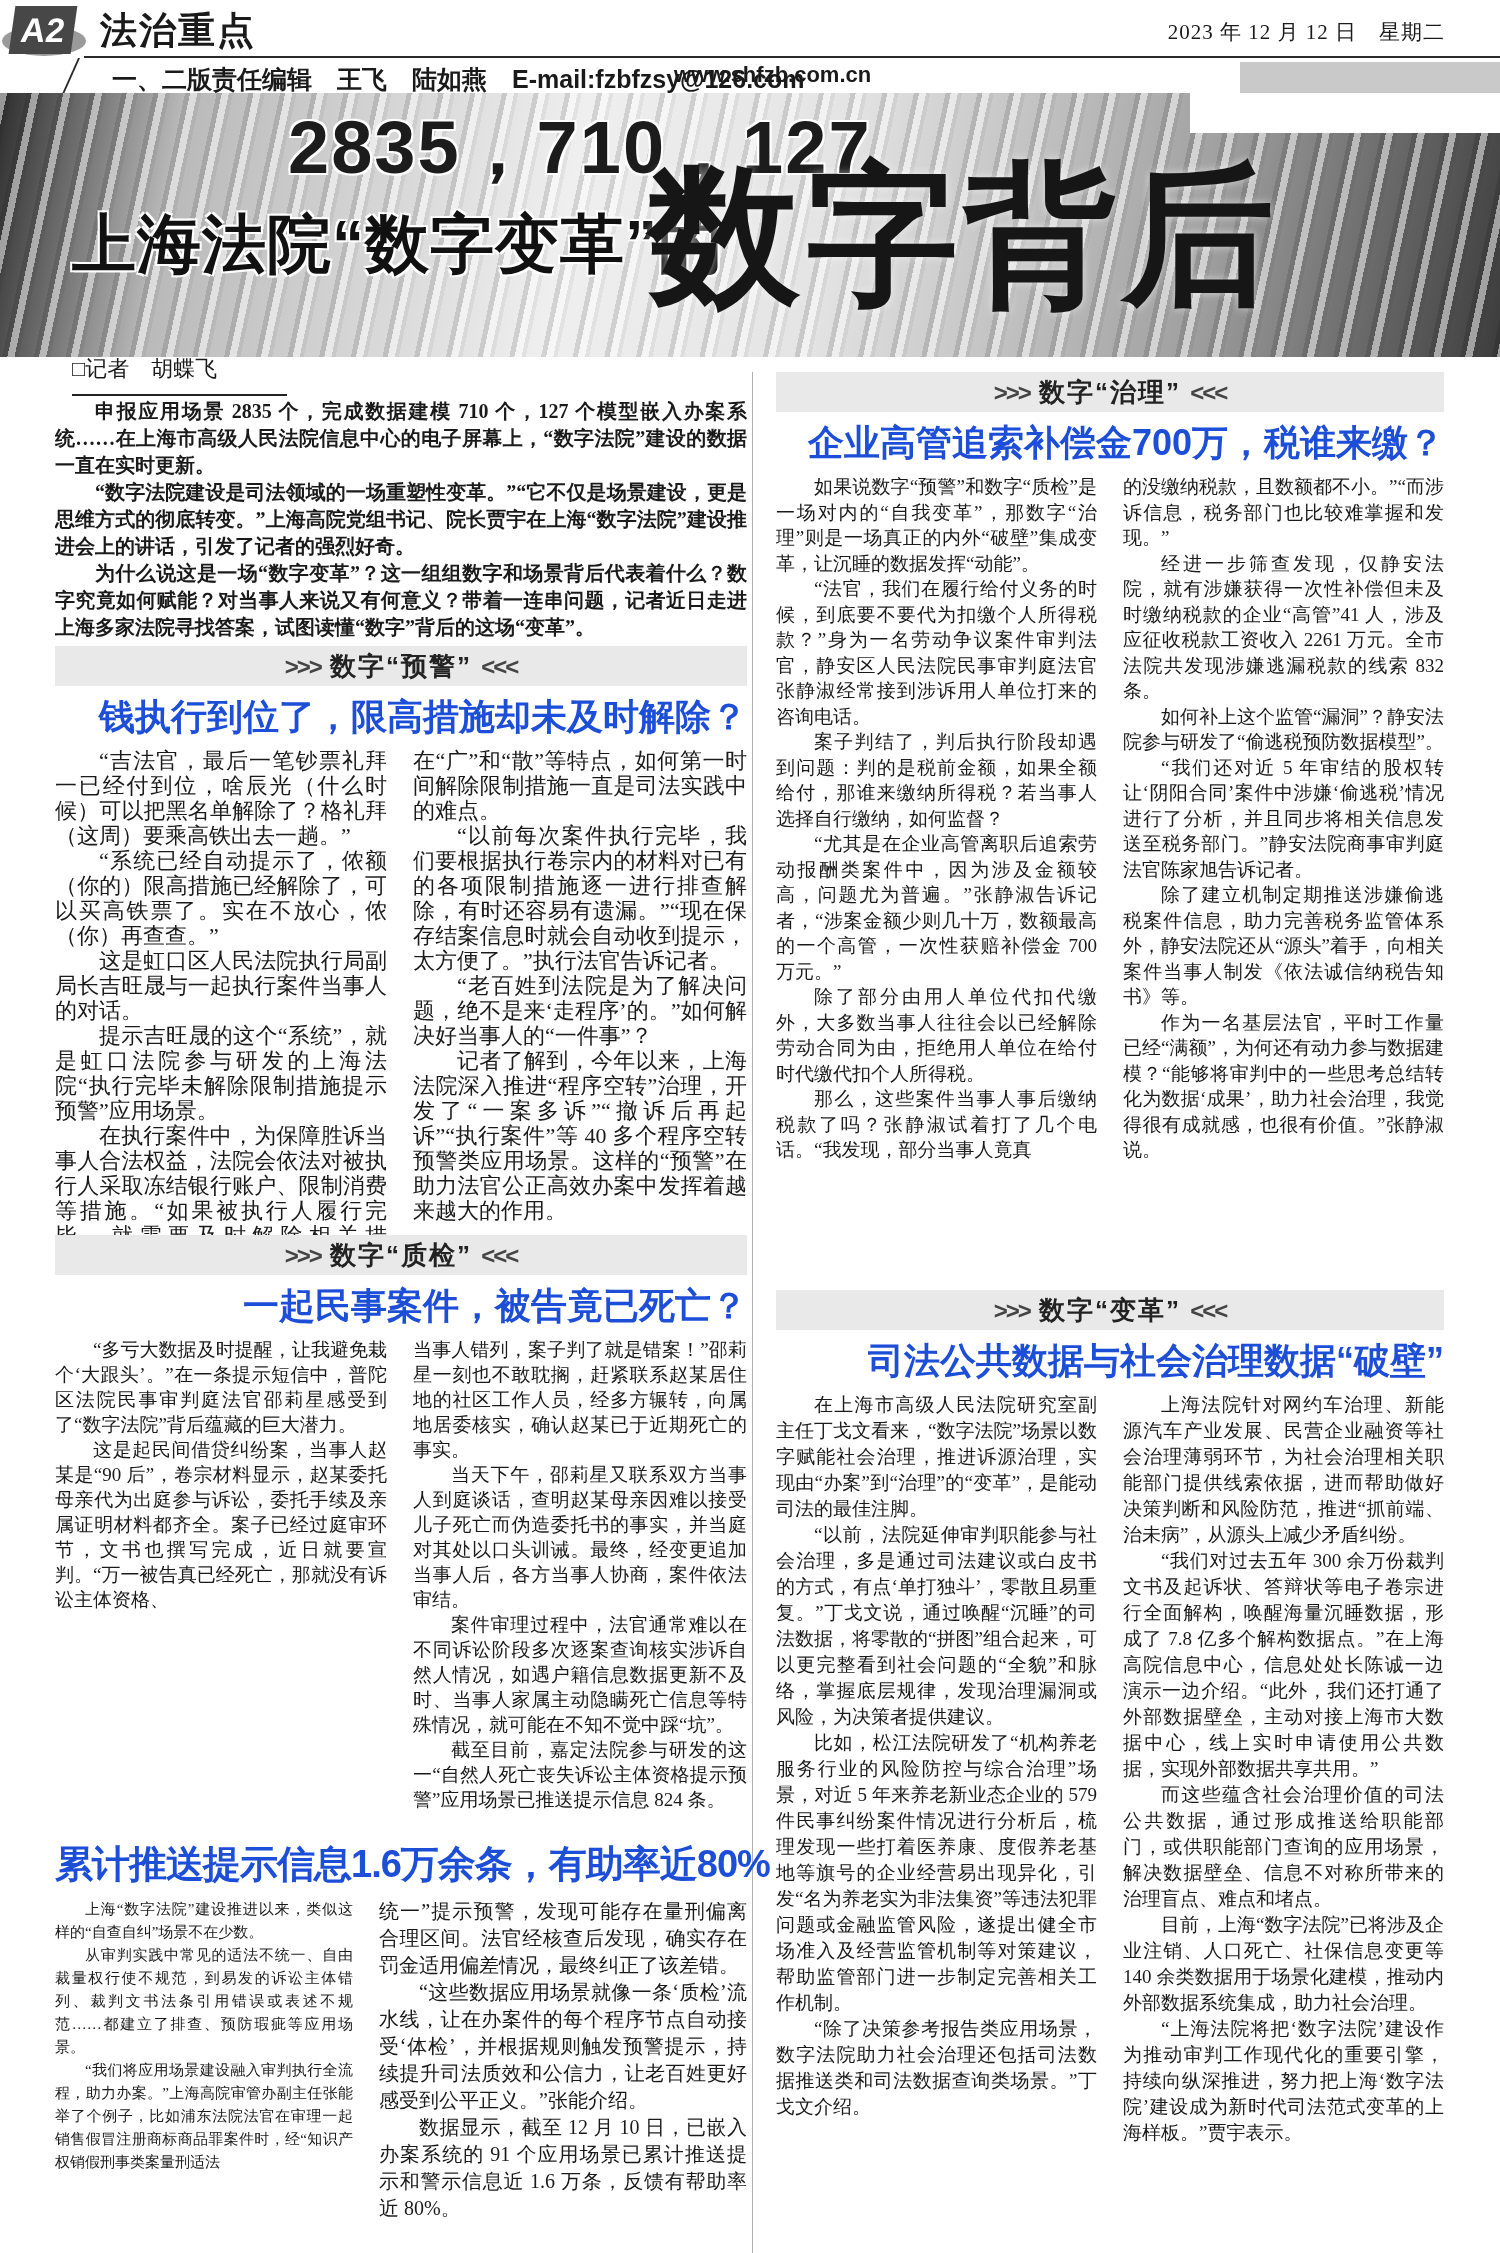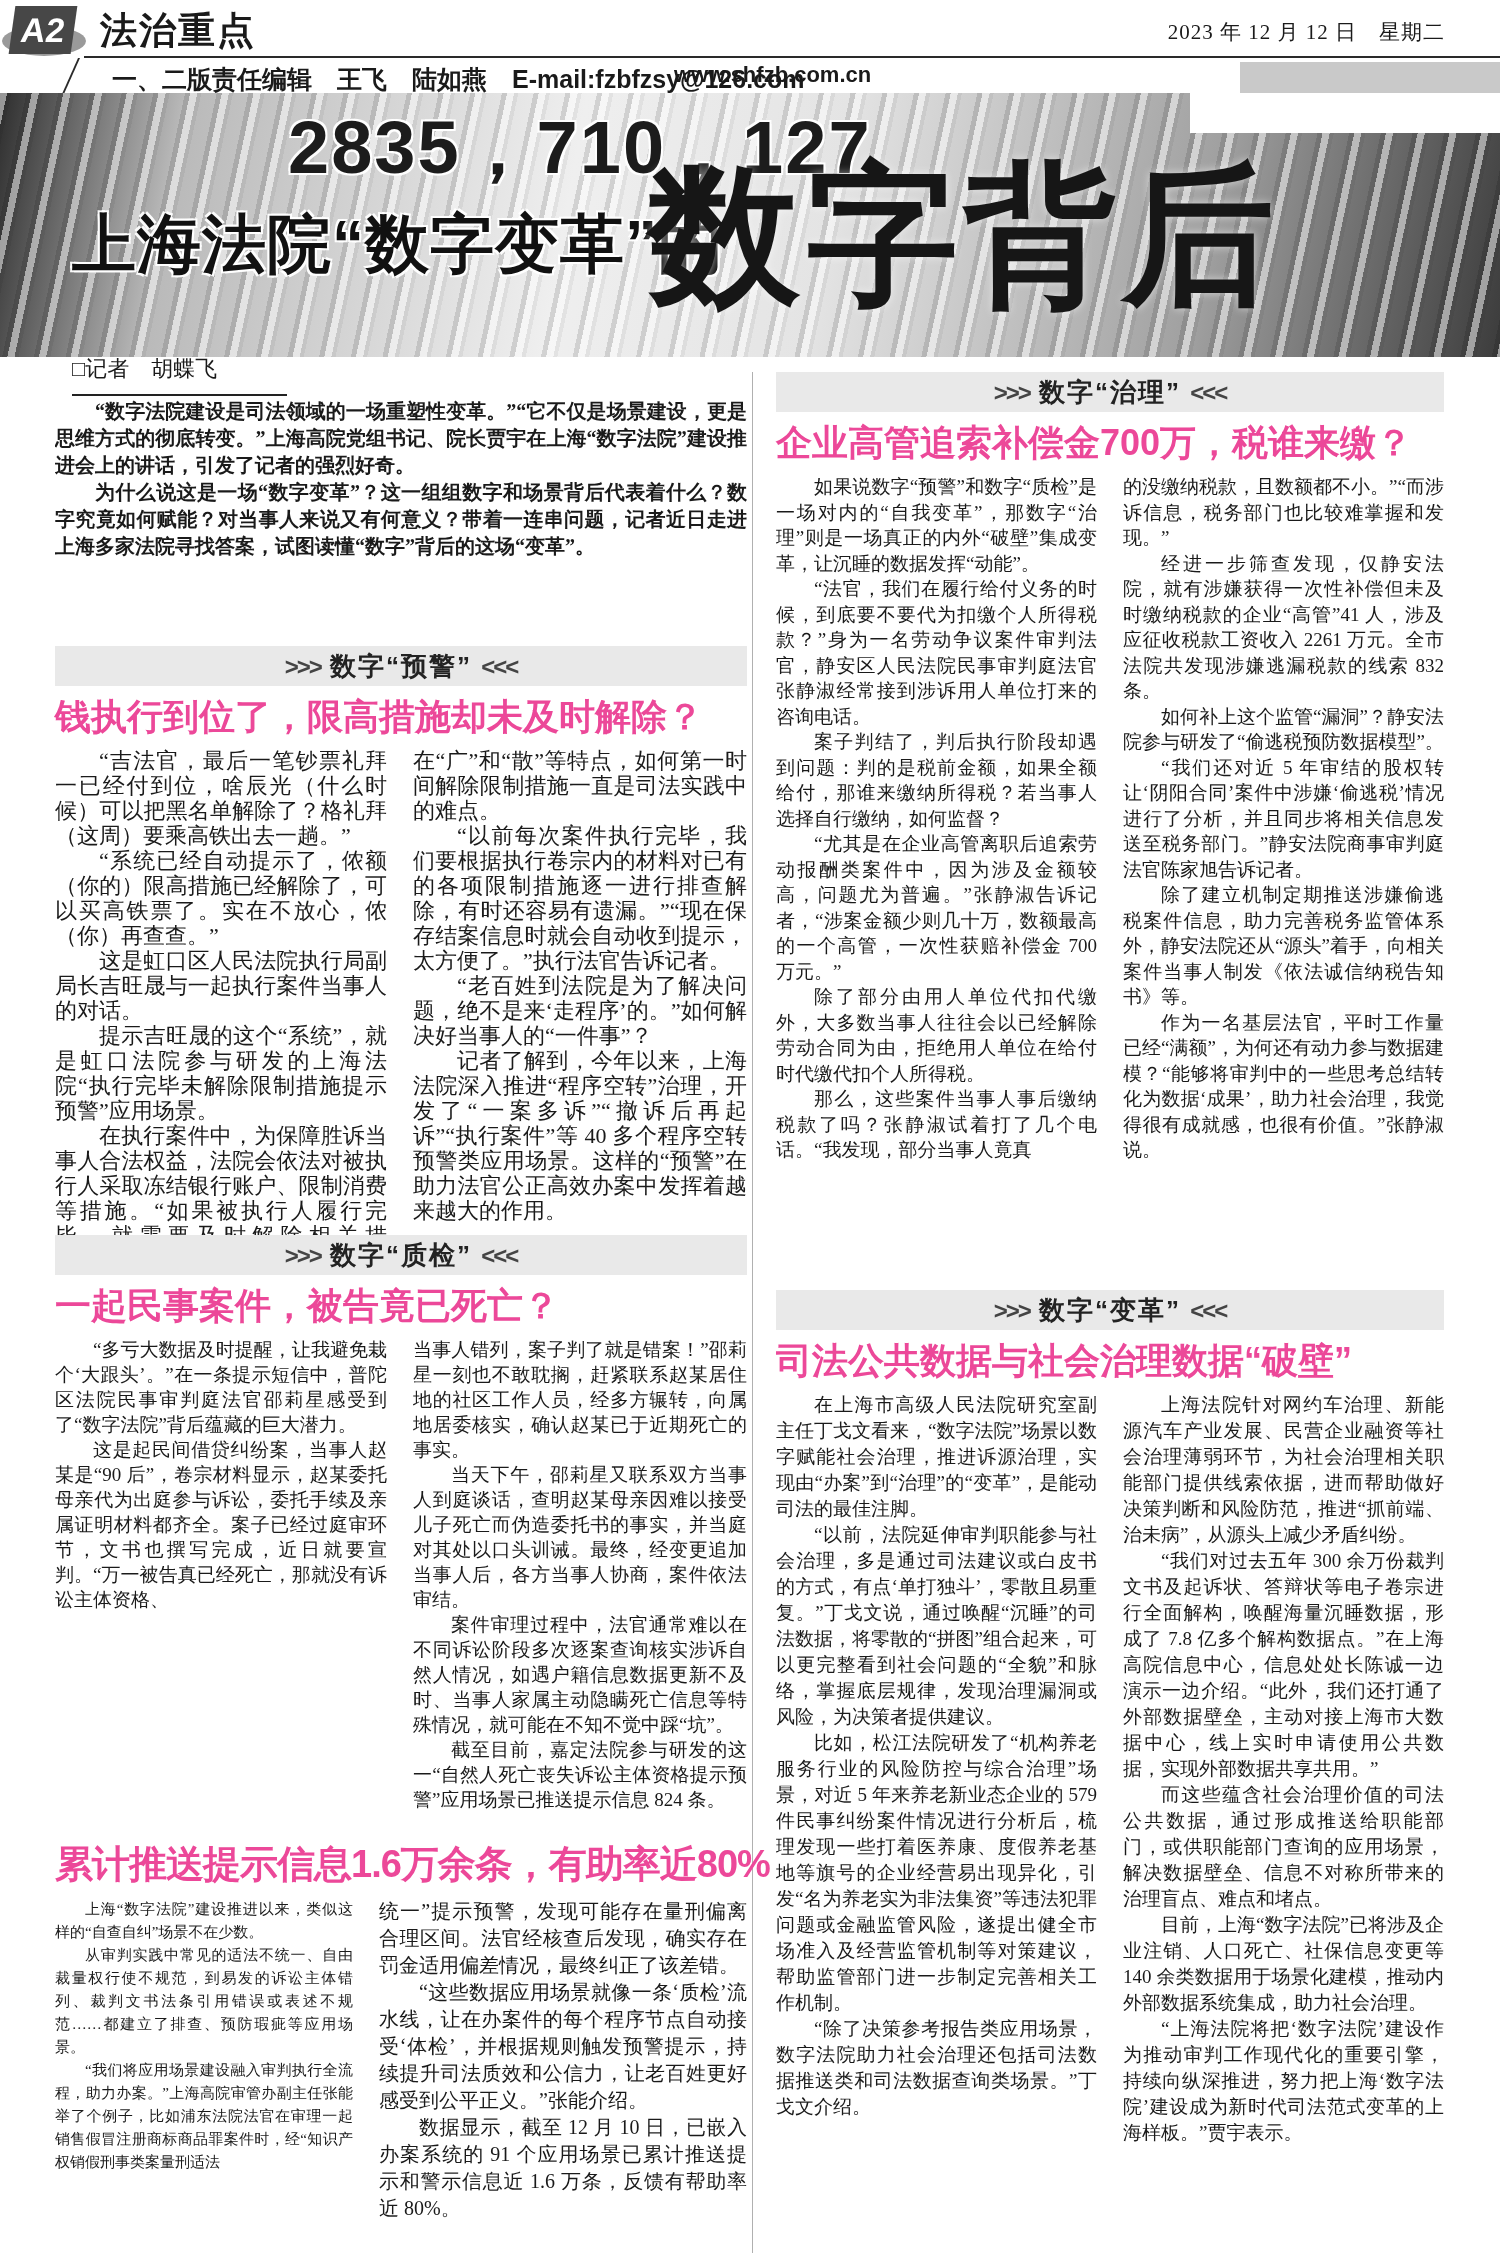--- a/index.html
+++ b/index.html
@@ -43,21 +43,21 @@
   .half-left{position:absolute;left:55px;top:398px;width:692px;}
   .half-right{position:absolute;left:776px;top:372px;width:668px;}
   .vdivider{position:absolute;left:752px;top:372px;width:1px;height:1881px;background:#b0b0b0;}
 
   .intro{font-size:20px;font-weight:bold;line-height:27px;text-align:justify;height:248px;overflow:hidden;}
   .intro p{margin:0;text-indent:2em;}
 
   .sec-band{height:40px;background:#e9e9e9;text-align:center;font-family:"Liberation Sans",sans-serif;
             font-weight:bold;font-size:26px;line-height:40px;letter-spacing:2px;color:#222;}
   .sec-band .chev{color:#444;font-size:24px;letter-spacing:-2px;}
-  h2.sec-h2{margin:7px 0 6px 0;text-align:left;font-family:"Liberation Sans",sans-serif;font-weight:900;color:#ec4899;
+  h2.sec-h2{margin:7px 0 6px 0;text-align:right;font-family:"Liberation Sans",sans-serif;font-weight:900;color:#1d4ed8;
             font-size:36px;letter-spacing:0;white-space:nowrap;}
   h2.h2-leiji{font-size:38px;margin:12px 0 8px 0;letter-spacing:-1px;}
 
   .body2{display:flex;gap:26px;overflow:hidden;}
   .body2 .c{text-align:justify;overflow:hidden;}
   .c p{margin:0;text-indent:2em;}
   .c p.cont{text-indent:0;}
 
   .b-yujing{height:487px;font-size:22px;line-height:25px;}
   .b-yujing .c1{width:332px;flex:none;}
@@ -99,20 +99,21 @@
     <div class="hl-main">数字背后</div>
   </div>
 
   <div class="byline">□记者　胡蝶飞</div>
 
   <div class="vdivider"></div>
 
   <div class="half-left">
 
     <div class="intro">
+      <p>申报应用场景 2835 个，完成数据建模 710 个，127 个模型嵌入办案系统……在上海市高级人民法院信息中心的电子屏幕上，“数字法院”建设的数据一直在实时更新。</p>
       <p>“数字法院建设是司法领域的一场重塑性变革。”“它不仅是场景建设，更是思维方式的彻底转变。”上海高院党组书记、院长贾宇在上海“数字法院”建设推进会上的讲话，引发了记者的强烈好奇。</p>
       <p>为什么说这是一场“数字变革”？这一组组数字和场景背后代表着什么？数字究竟如何赋能？对当事人来说又有何意义？带着一连串问题，记者近日走进上海多家法院寻找答案，试图读懂“数字”背后的这场“变革”。</p>
     </div>
 
     <div class="sec-band">
       <span class="chev">&gt;&gt;&gt;</span>
       <span>数字“预警”</span>
       <span class="chev">&lt;&lt;&lt;</span>
     </div>
     <h2 class="sec-h2">钱执行到位了，限高措施却未及时解除？</h2>

